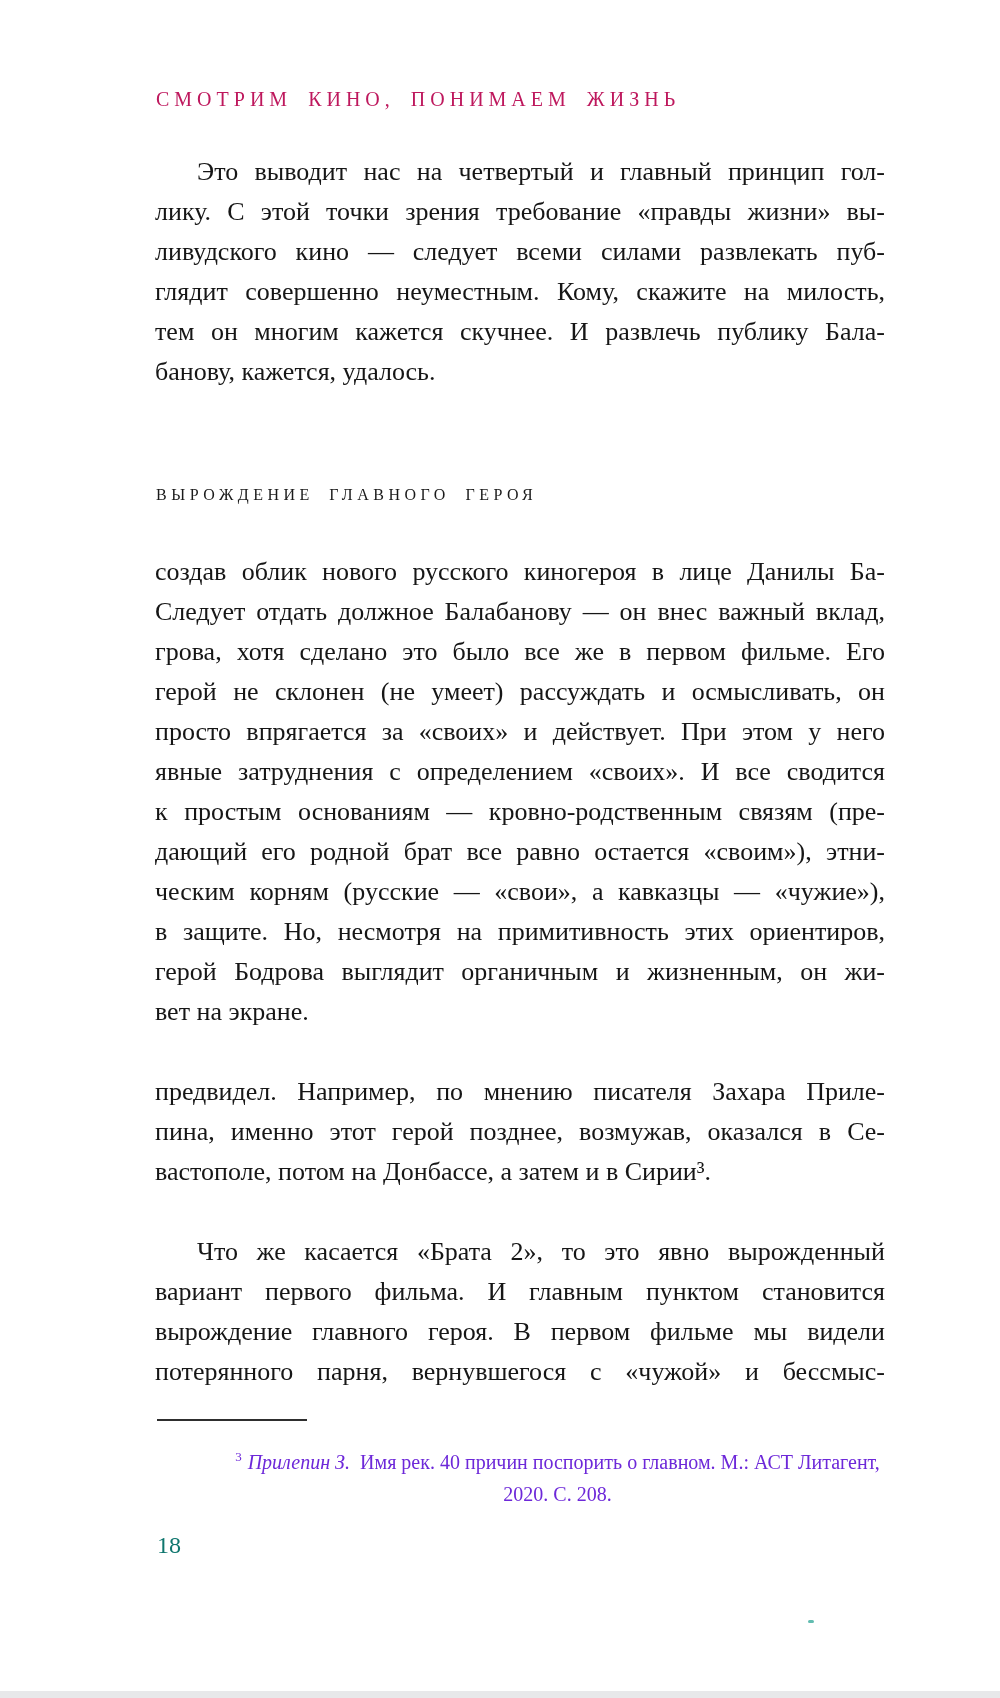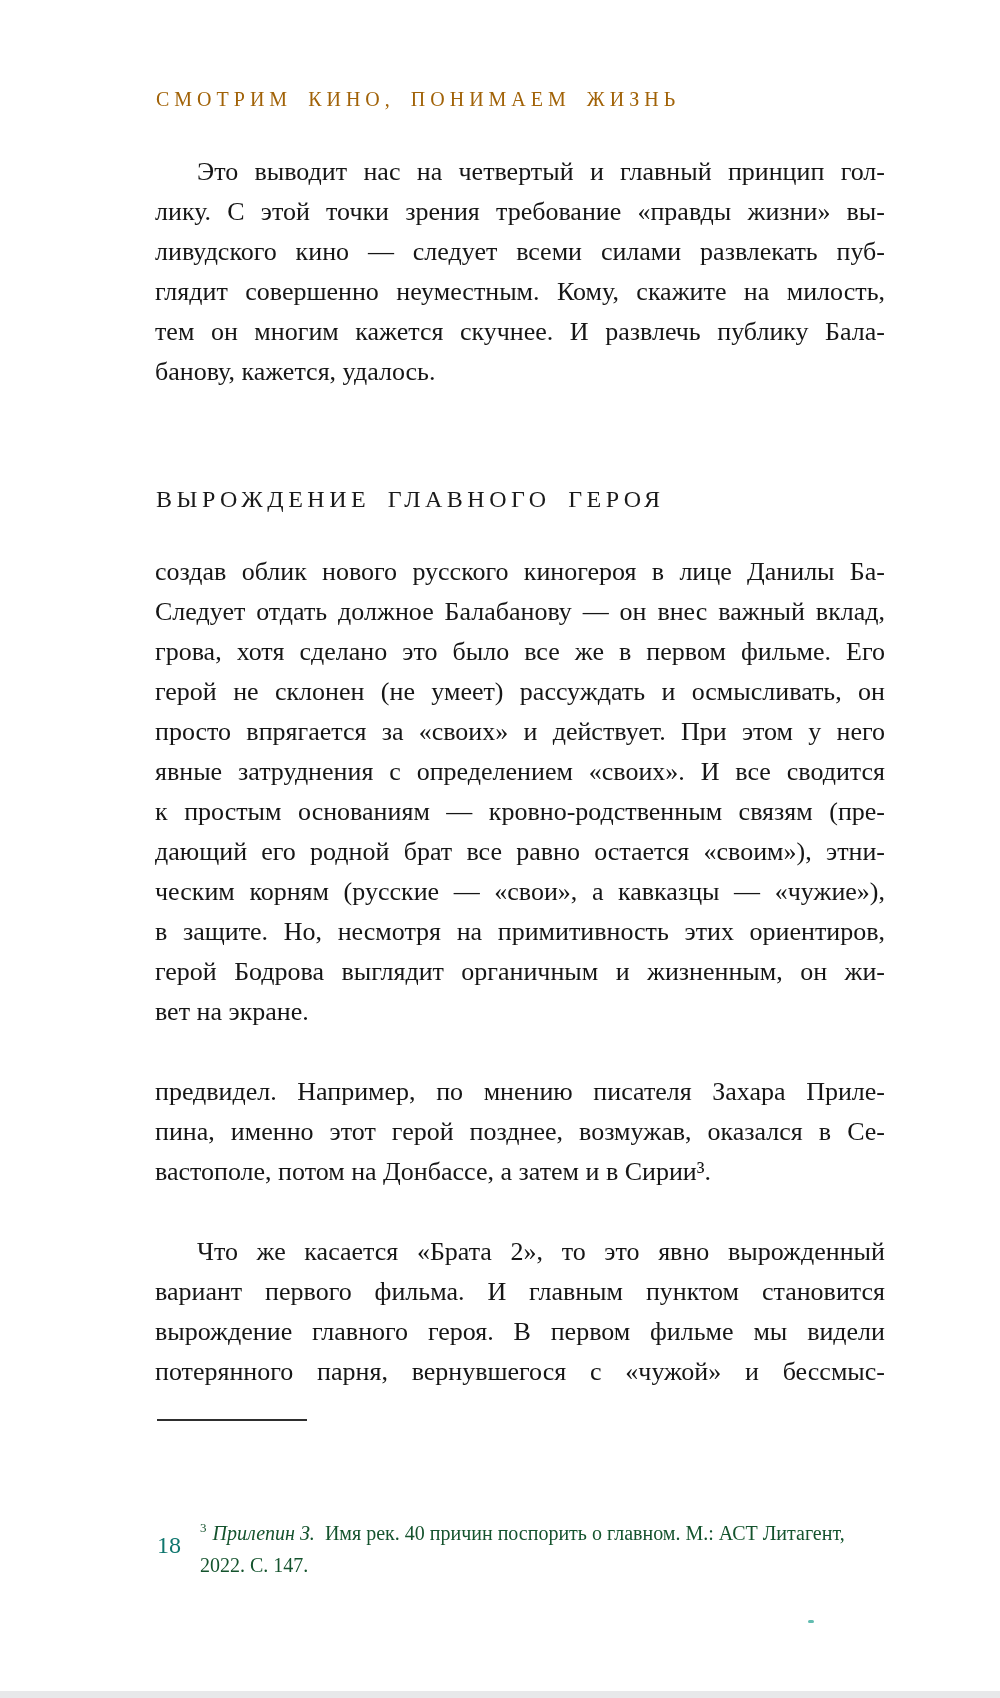--- a/index.html
+++ b/index.html
@@ -16,21 +16,21 @@
     color: #161616;
     overflow: hidden;
   }
   .running-header {
     position: absolute;
     top: 88px;
     left: 156px;
     font-size: 20px;
     letter-spacing: 5px;
     word-spacing: 6px;
-    color: #a16207;
+    color: #be185d;
     white-space: nowrap;
   }
   .para {
     position: absolute;
     left: 155px;
     width: 730px;
   }
   .para-intro { top: 152px; }
   .para-b1    { top: 552px; }
   .para-b2    { top: 1072px; }
@@ -42,41 +42,42 @@
     text-align: justify;
     text-align-last: justify;
   }
   .line-left { text-align-last: left; }
   .line-indent { text-indent: 42px; }
   .section-heading {
     position: absolute;
     top: 486px;
     left: 156px;
     margin: 0;
-    font-size: 24px;
+    font-size: 16px;
     font-weight: normal;
     letter-spacing: 4.5px;
     word-spacing: 7px;
     color: #1a1a1a;
     white-space: nowrap;
   }
   .footnote-rule {
     position: absolute;
     top: 1419px;
     left: 157px;
     width: 150px;
     height: 0;
     border-top: 2px solid #2e2e2e;
   }
   .footnote {
     position: absolute;
-    top: 1512px;
+    top: 1441px;
     left: 155px;
     width: 760px;
-    color: #14532d;
+    color: #6d28d9;
+    text-align: center;
   }
   .fn-line {
     font-size: 20px;
     line-height: 32px;
     padding-left: 45px;
     white-space: nowrap;
   }
   .fn-marker {
     font-size: 13px;
     margin-right: 6px;
@@ -156,21 +157,21 @@
       <div class="line">вырождение главного героя. В первом фильме мы видели</div>
       <div class="line">потерянного парня, вернувшегося с «чужой» и бессмыс-</div>
     </div>
 
   <div class="footnote-rule"></div>
 
   <div class="footnote">
     <div class="fn-line">
       <sup class="fn-marker">3</sup><i class="fn-author">Прилепин З.</i> <span>Имя рек. 40 причин поспорить о главном. М.: АСТ Литагент,</span>
     </div>
-    <div class="fn-line">2022. С. 147.</div>
+    <div class="fn-line">2020. С. 208.</div>
   </div>
 
   <div class="page-number">18</div>
 
   <div class="scan-dot" style="background: rgb(69, 176, 162);"></div>
 
   <div class="page-edge"></div>
 
 </div>
 

